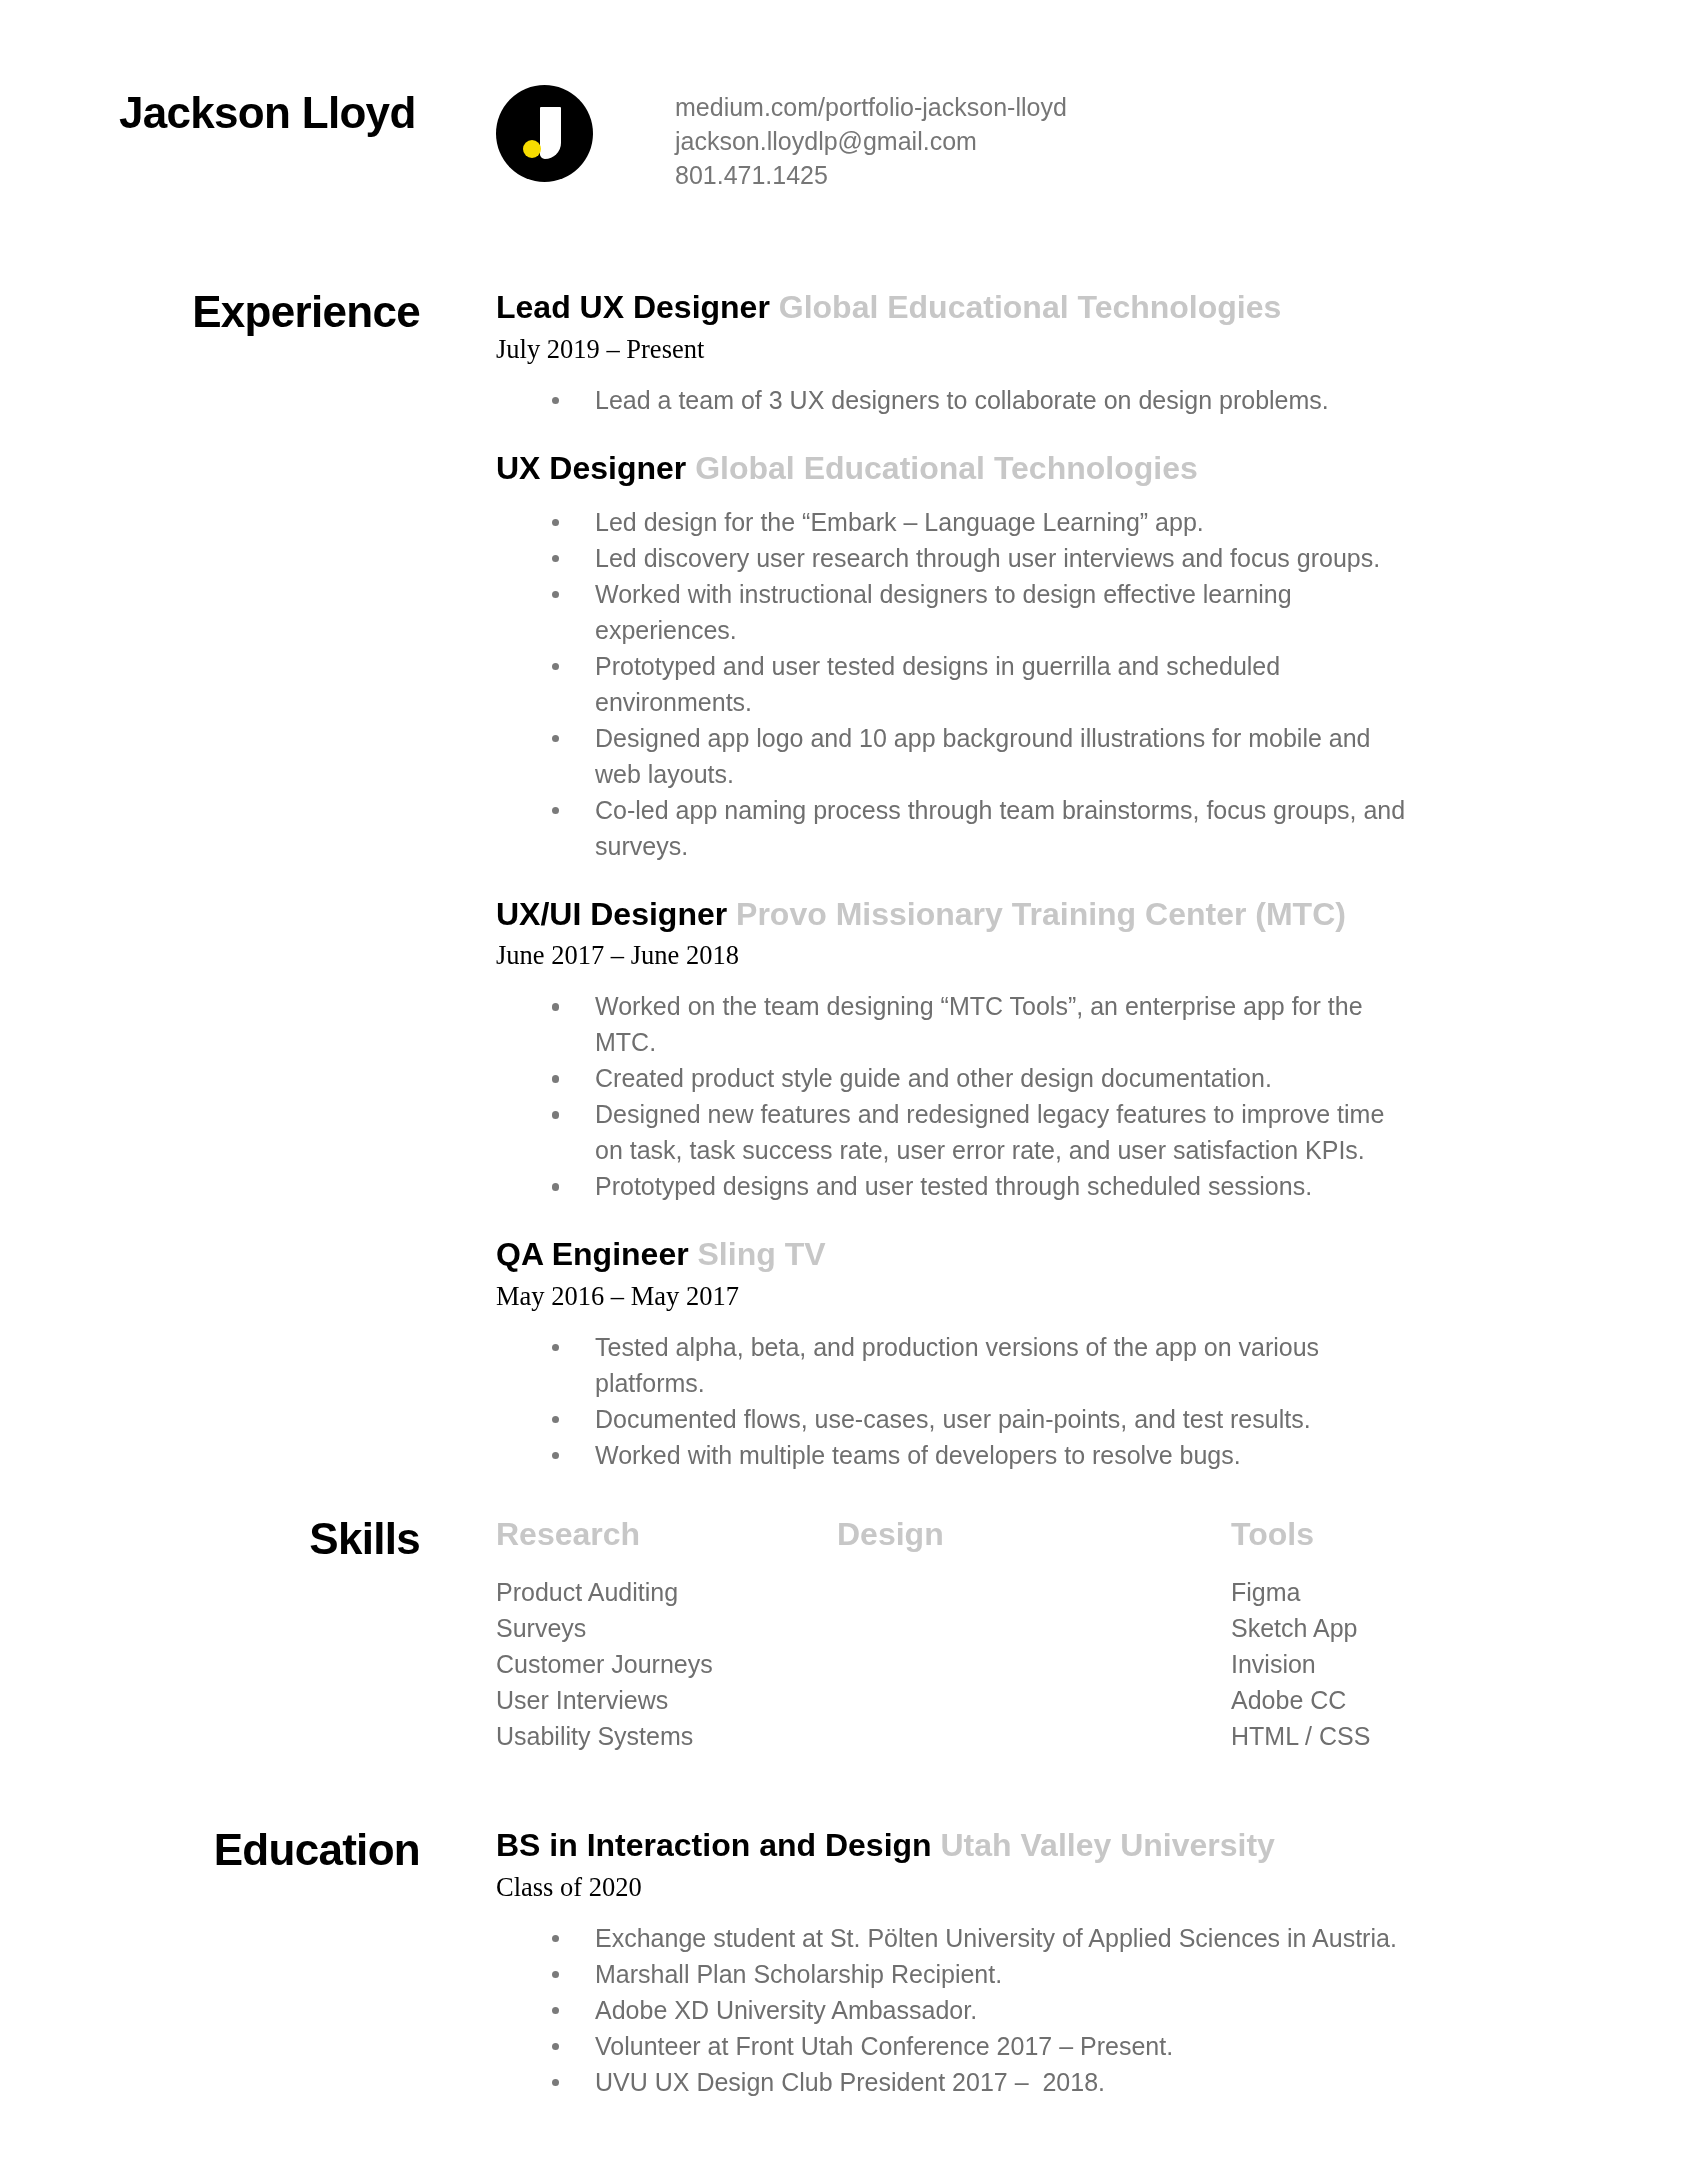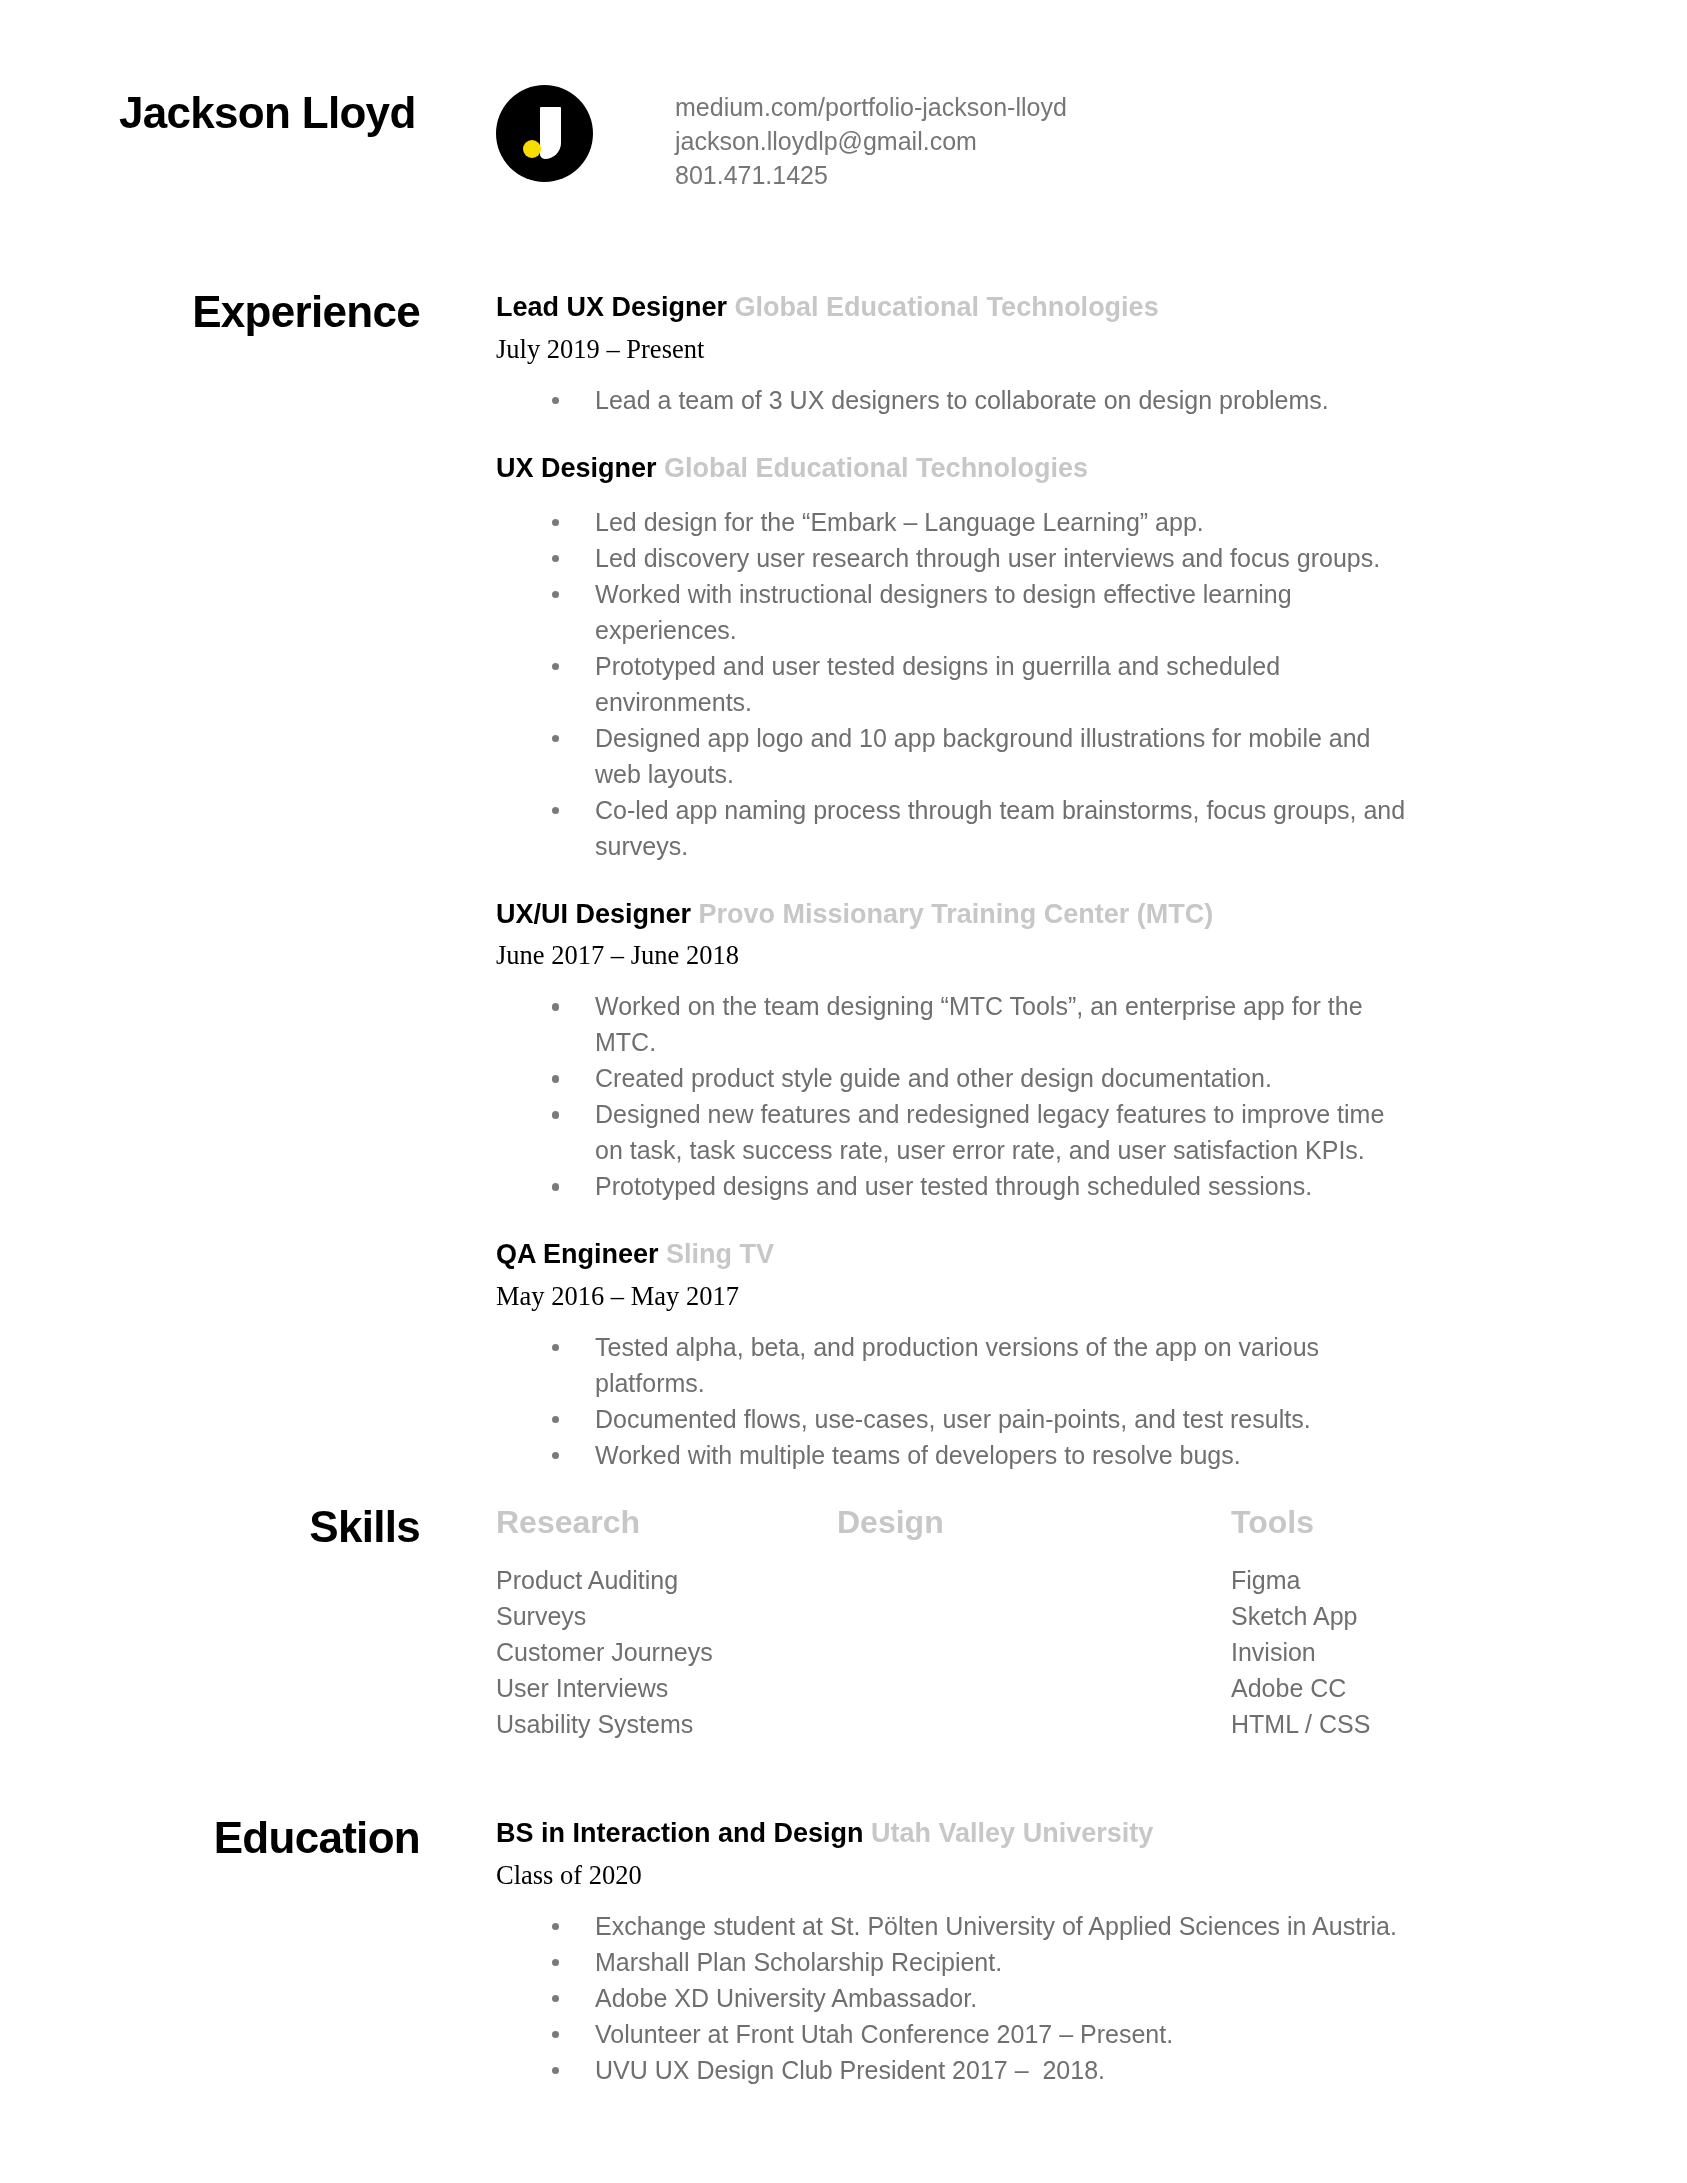--- a/index.html
+++ b/index.html
@@ -48,42 +48,42 @@
   .label {
     text-align: right;
     font-size: 44px; font-weight: bold; line-height: 46px;
     letter-spacing: -0.7px;
   }
 
   
   .section-experience { margin-top: 97px; }
   .job { margin-bottom: 32px; }
   .job:last-child { margin-bottom: 11px; }
-  .job-title { font-size: 27px; font-weight: bold; line-height: 37px; }
+  .job-title { font-size: 32px; font-weight: bold; line-height: 37px; }
   .company { color: #c7c7c7; }
   .date {
     font-family: "Liberation Serif", serif;
     font-size: 26.5px; line-height: 32px; margin-top: 6.6px;
   }
   ul.bullets { list-style: none; margin: 17px 0 0 0; padding: 0; }
   ul.bullets li {
     position: relative;
     padding-left: 99px; max-width: 920px;
     font-size: 25px; line-height: 36px; color: #6f6f6f;
     white-space: pre-wrap;
   }
   ul.bullets li::before {
     content: "";
     position: absolute; left: 56px; top: 15px;
     width: 7.3px; height: 7.3px; border-radius: 50%;
     background: #7a7a7a;
   }
 
   
-  .section-skills { margin-top: 20px; }
+  .section-skills { margin-top: 32px; }
   .skills-grid { display: grid; grid-template-columns: 341px 394px 1fr; }
   .skills-header { font-size: 32px; font-weight: bold; line-height: 37px; color: #c7c7c7; }
   ul.skills-list { list-style: none; margin: 21px 0 0 0; padding: 0; }
   ul.skills-list li { font-size: 25px; line-height: 36px; color: #6f6f6f; }
 
   
   .section-education { margin-top: 73px; }
 </style>
 </head>
 <body>

